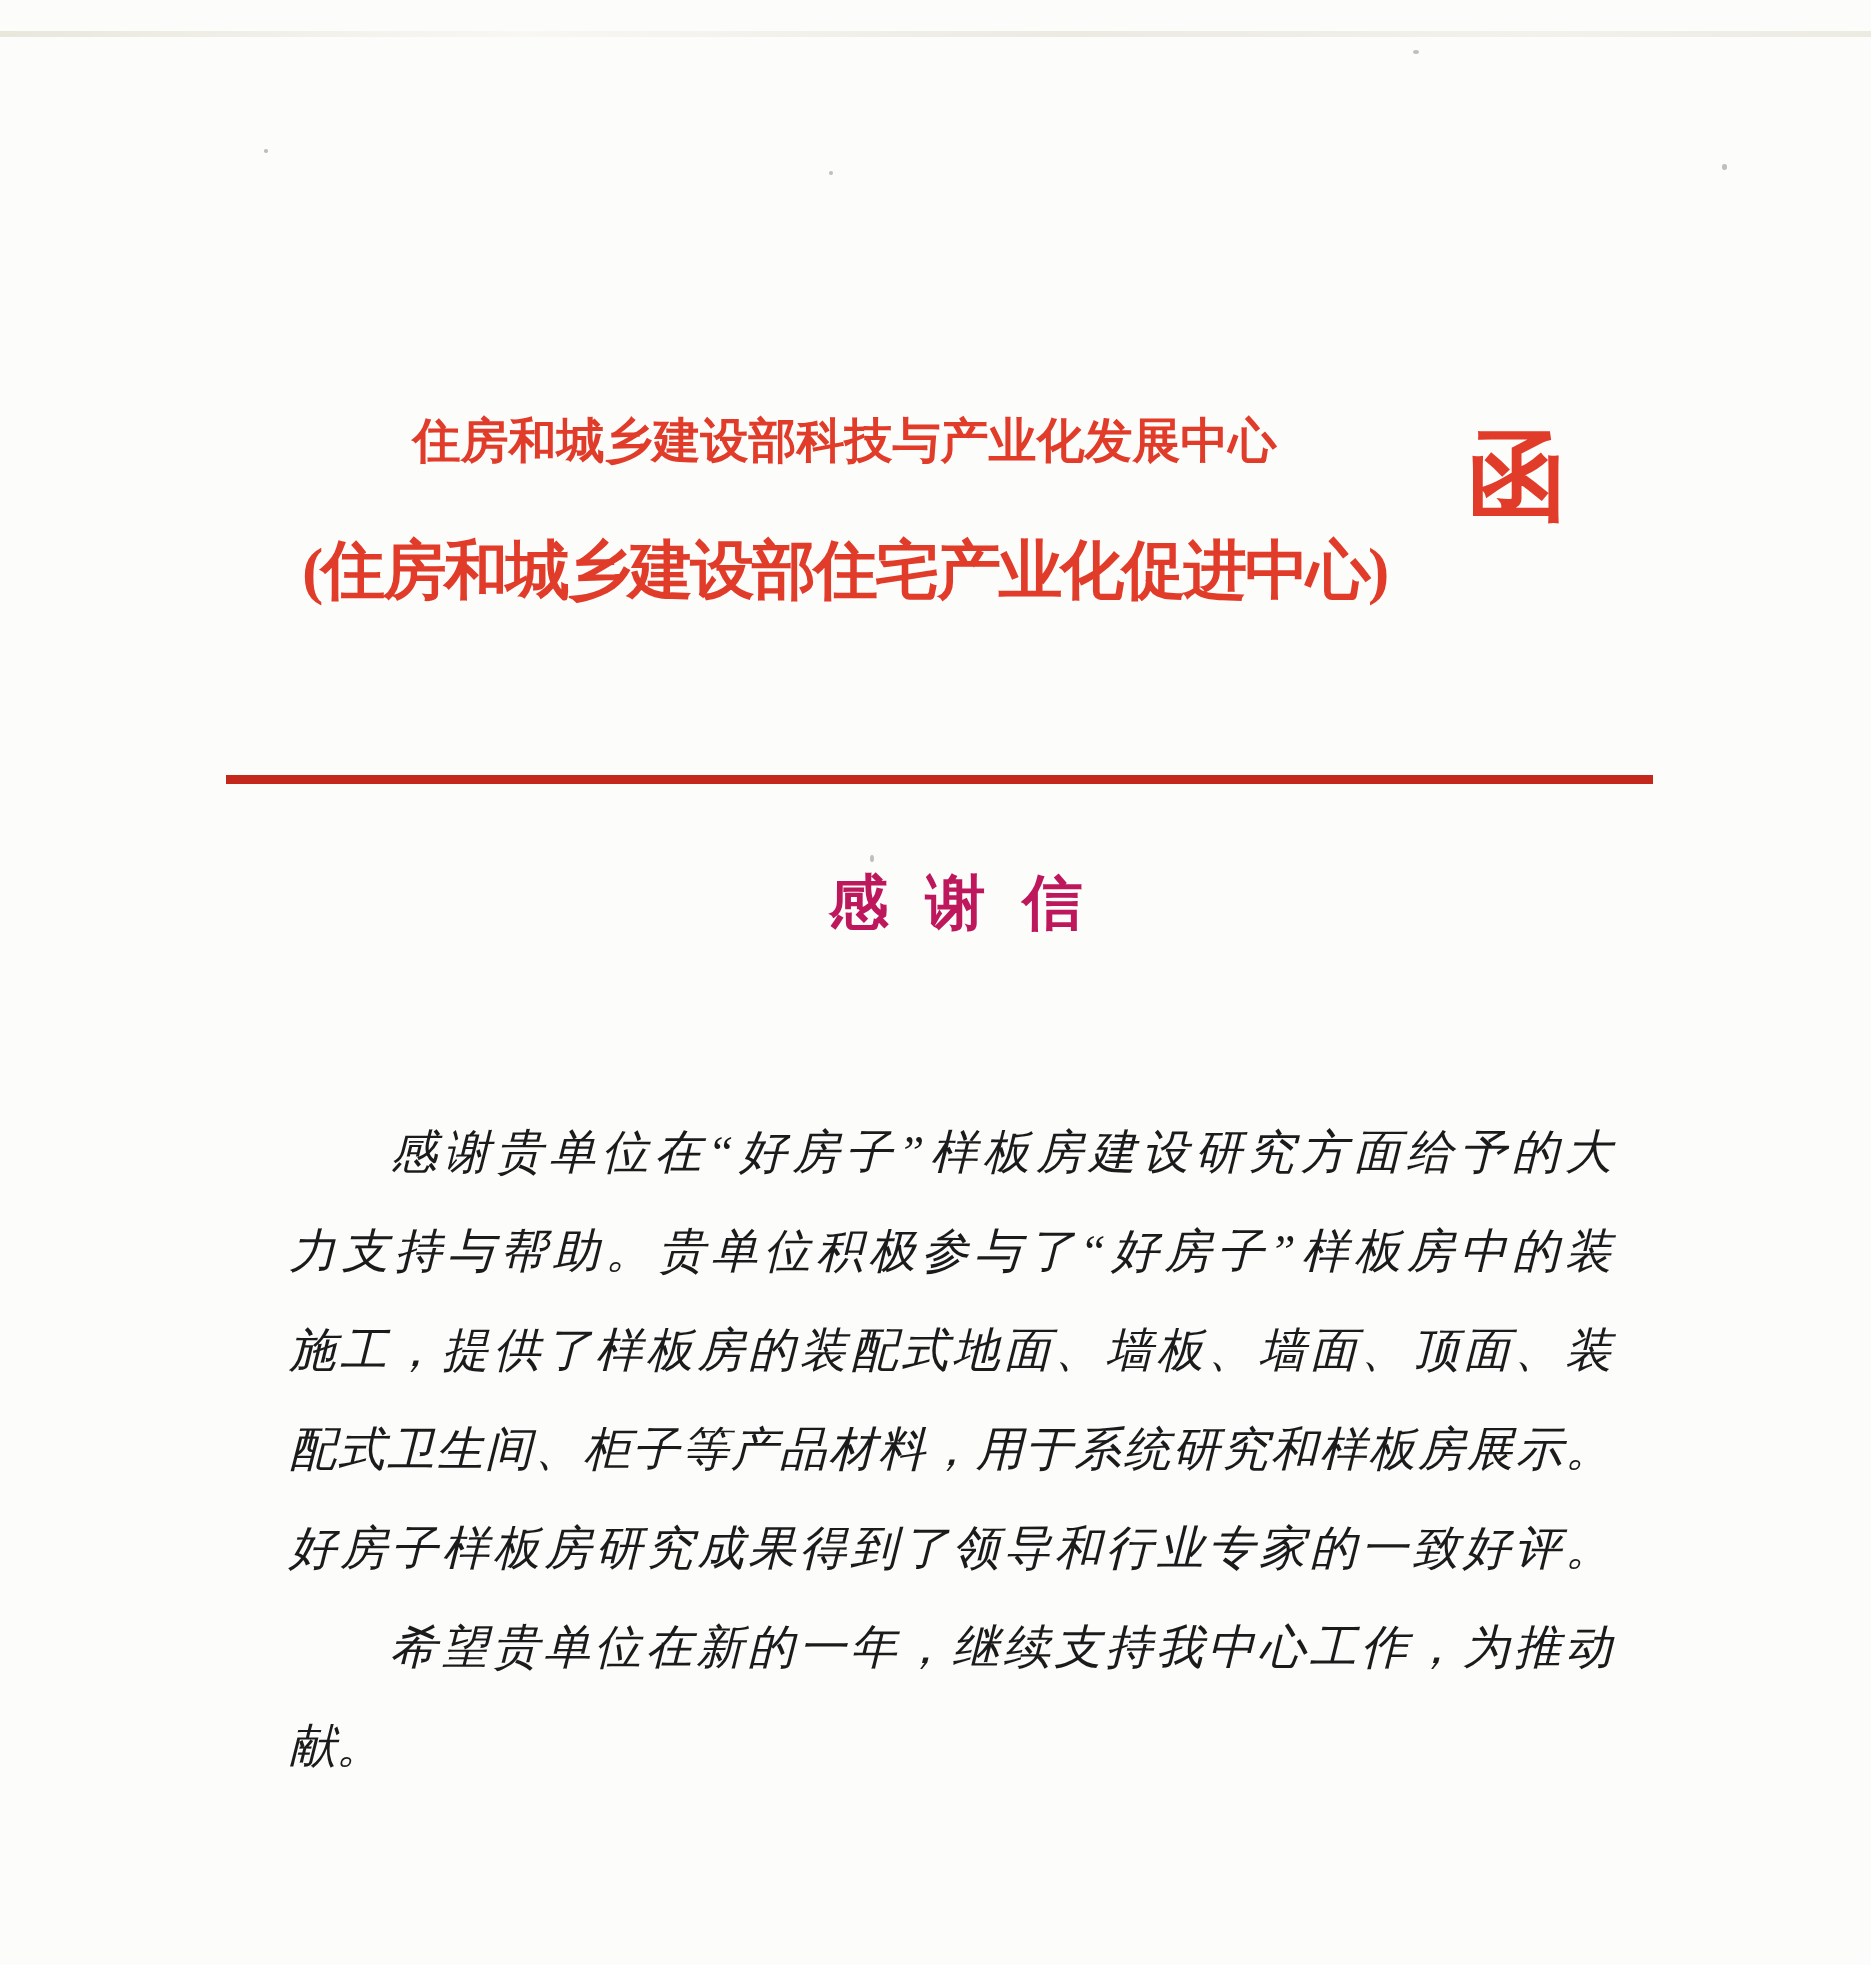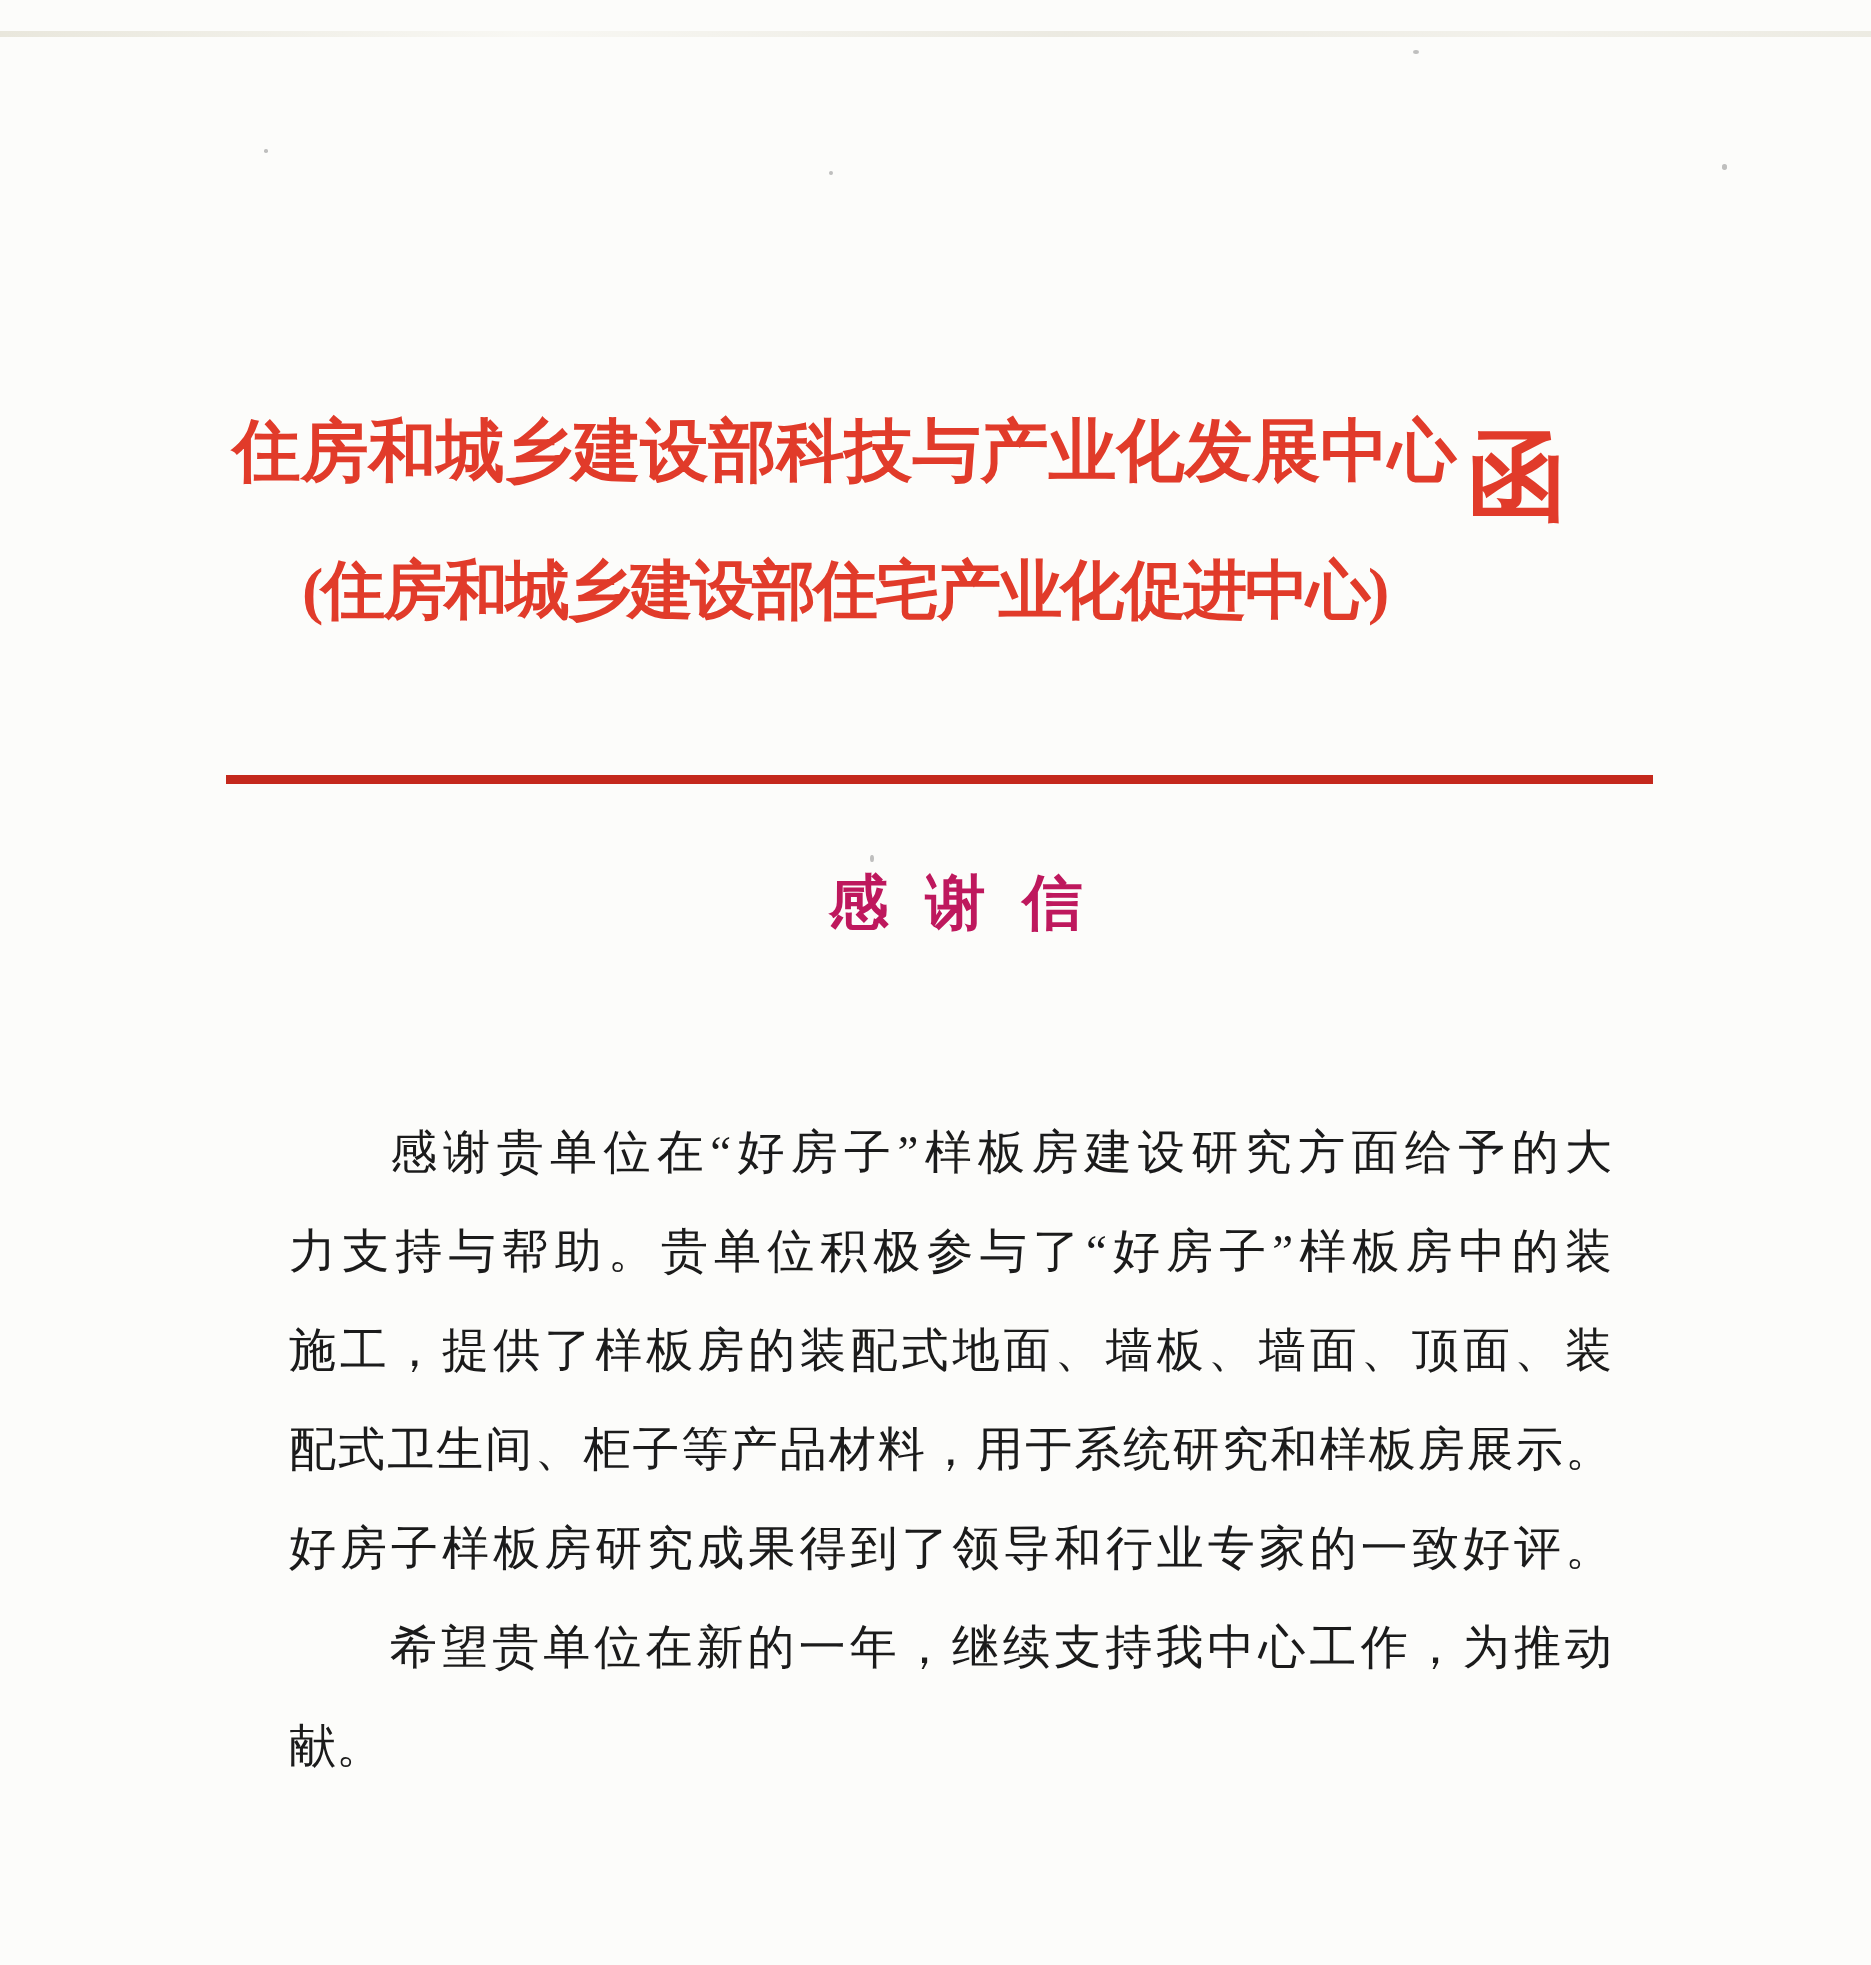--- a/index.html
+++ b/index.html
@@ -14,42 +14,42 @@
     background:linear-gradient(90deg, rgba(196,190,162,.34), rgba(228,224,206,.16) 28%,
                rgba(198,192,168,.30) 57%, rgba(212,207,186,.24) 82%, rgba(200,195,170,.30));
   }
   .speck { position:absolute; background:#8d8d8d; opacity:.55; border-radius:50%; }
 
   
   .letterhead {
     position:absolute; left:204px; top:417px; width:1281px;
     text-align:center; color:#e13b2a; font-weight:bold; white-space:nowrap;
   }
-  .hdr1 { font-size:68px; line-height:1; }
+  .hdr1 { font-size:48px; line-height:1; }
   .hdr2 { font-size:64px; line-height:1; margin-top:74px; letter-spacing:-2.4px; }
   .doc-type {
     position:absolute; left:1468px; top:428px; font-size:98px; line-height:1;
     color:#e13b2a; font-weight:bold;
   }
   .redline {
     position:absolute; left:226px; top:775px; width:1427px; height:9.4px;
     background:#c4281c;
   }
 
   .title {
     position:absolute; left:240px; top:872px; width:1431px; line-height:1;
     text-align:center; font-size:60px; font-weight:bold; color:#be185d;
     letter-spacing:37px; text-indent:37px;
     font-family:"DejaVu Sans", sans-serif;
   }
 
   .salutation { position:absolute; left:289px; top:1030px; font-size:47px; line-height:1; }
 
   .body-block { position:absolute; left:289px; top:1103px; width:1323px; font-size:47px; }
-  .bline { height:99px; line-height:99px; white-space:normal; }
+  .bline { height:99px; line-height:99px; white-space:normal;font-style:italic; }
   .jst  { text-align:justify; text-align-last:justify; }
   .ind  { text-indent:101px; }
 </style>
 </head>
 <body>
 
 <div class="page">
 
   <div class="scan-band"></div>
 

